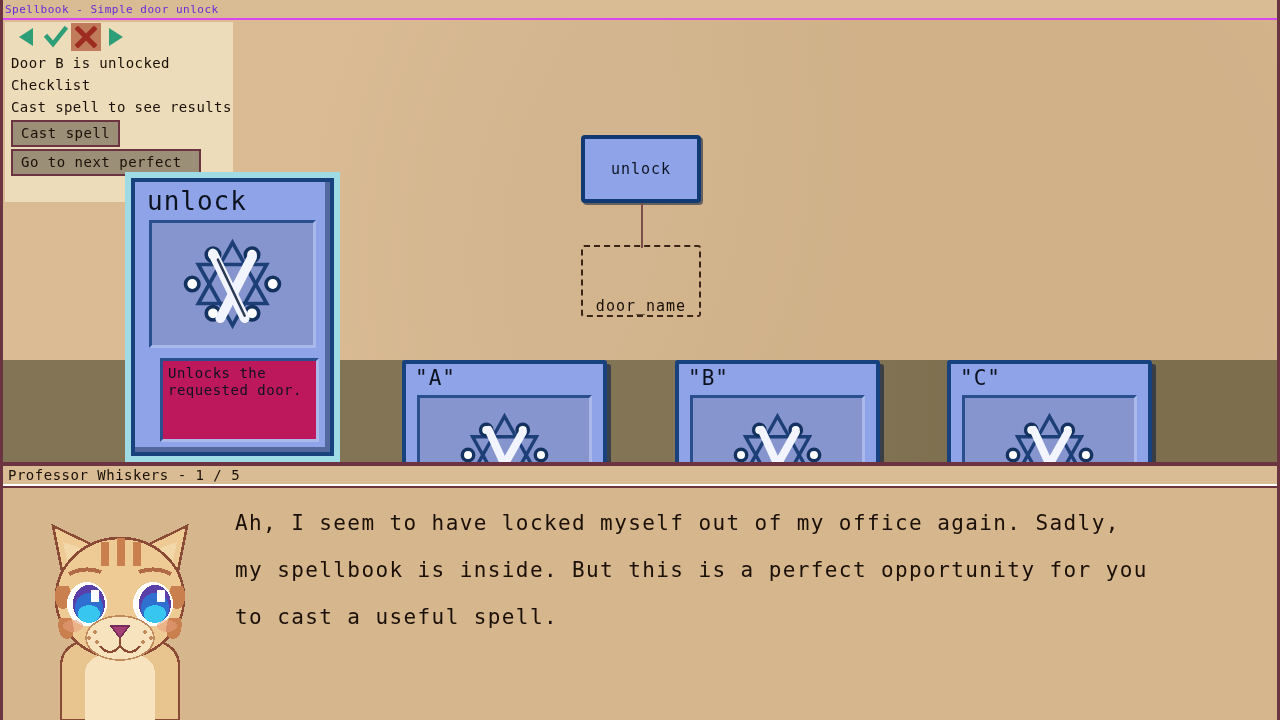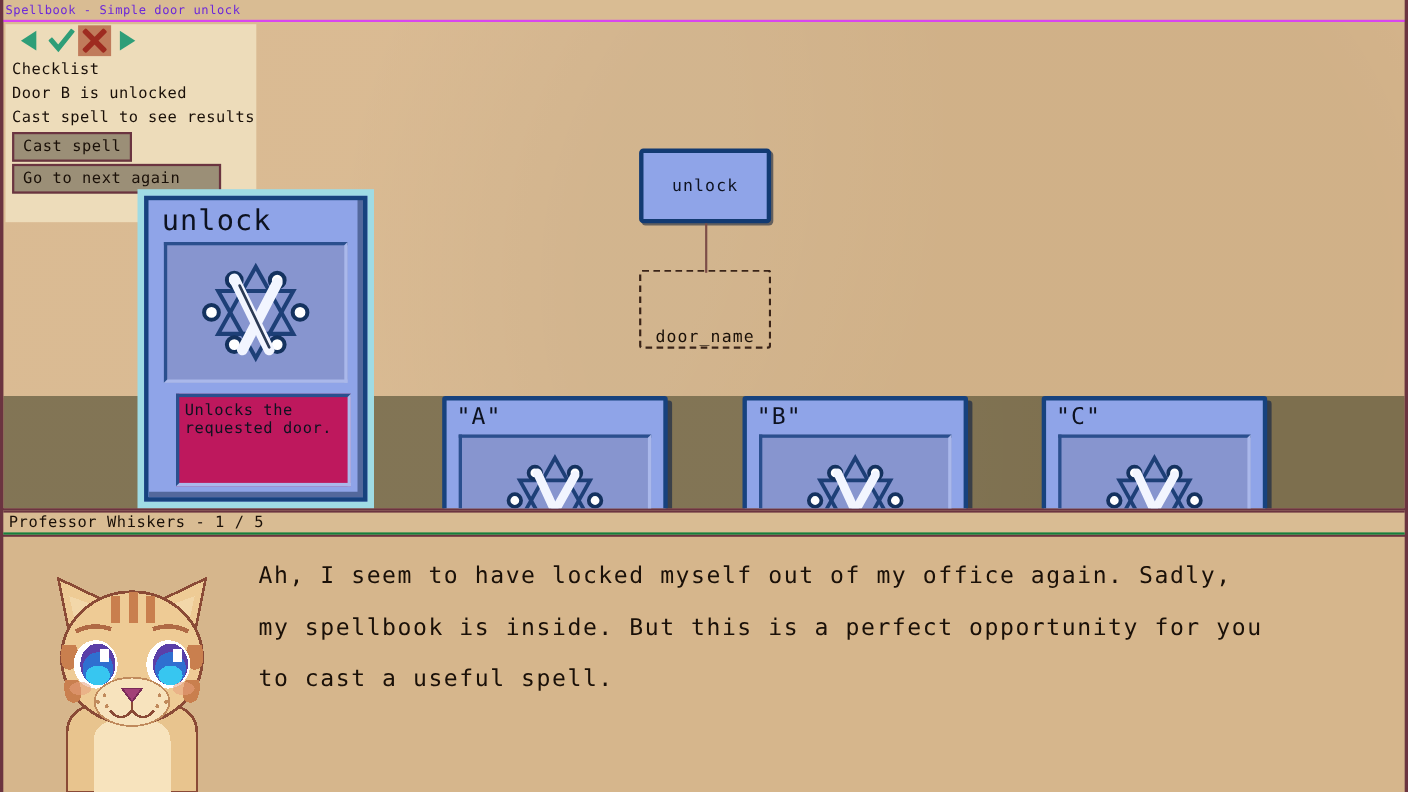--- a/index.html
+++ b/index.html
@@ -182,21 +182,21 @@
     white-space: nowrap;
   }
   #cl-next { width: 190px; }
 
   
   #nameplate {
     position: absolute; left: 3px; top: 464px;
     width: 1274px; height: 22px;
     background: #d9bc93;
     border-top: 2px solid #6b3440;
-    border-bottom: 2px solid #15803d;
+    border-bottom: 2px solid #ffffff;
     color: #1a1008;
     font-size: 14px; line-height: 19px;
     padding-left: 5px;
     letter-spacing: 0.5px;
     white-space: nowrap;
     z-index: 40;
   }
   #dialogue {
     position: absolute; left: 3px; top: 488px;
     width: 1274px; height: 286px;
@@ -364,26 +364,26 @@
           <path d="M3 3 L19 19 M19 3 L3 19" stroke="#9e2b20" stroke-width="5" stroke-linecap="square"></path>
         </svg>
       </div>
       <div class="tbtn">
         <svg width="20" height="22" viewBox="0 0 20 22">
             <polygon points="3,2 3,20 17,11" fill="#2e9e78"></polygon>
           </svg>
       </div>
     </div>
 
+    <div class="checklist-line">Door B is unlocked</div>
     <div class="checklist-line">Checklist</div>
-    <div class="checklist-line">Door B is unlocked</div>
     <div class="checklist-line">Cast spell to see results.</div>
 
     <div class="cl-button">Cast spell</div>
-    <div class="cl-button" id="cl-next">Go to next again</div>
+    <div class="cl-button" id="cl-next">Go to next perfect</div>
   </div>
 
   <div id="nameplate">
     <span>Professor Whiskers - 1 / 5</span>
   </div>
 
   <div id="dialogue">
     <div id="portrait">
       <svg width="190" height="226" viewBox="0 0 95 113" shape-rendering="crispEdges">
 

